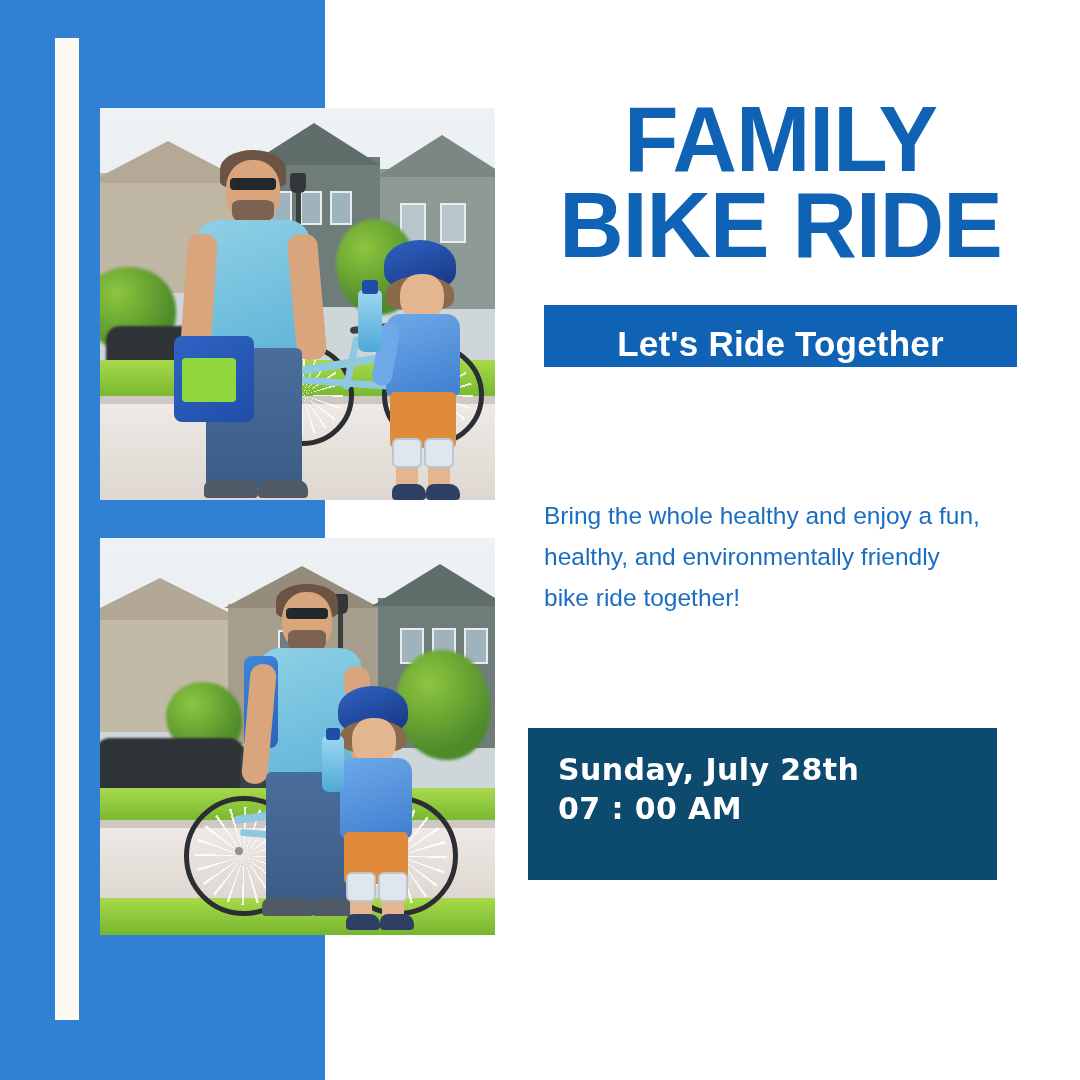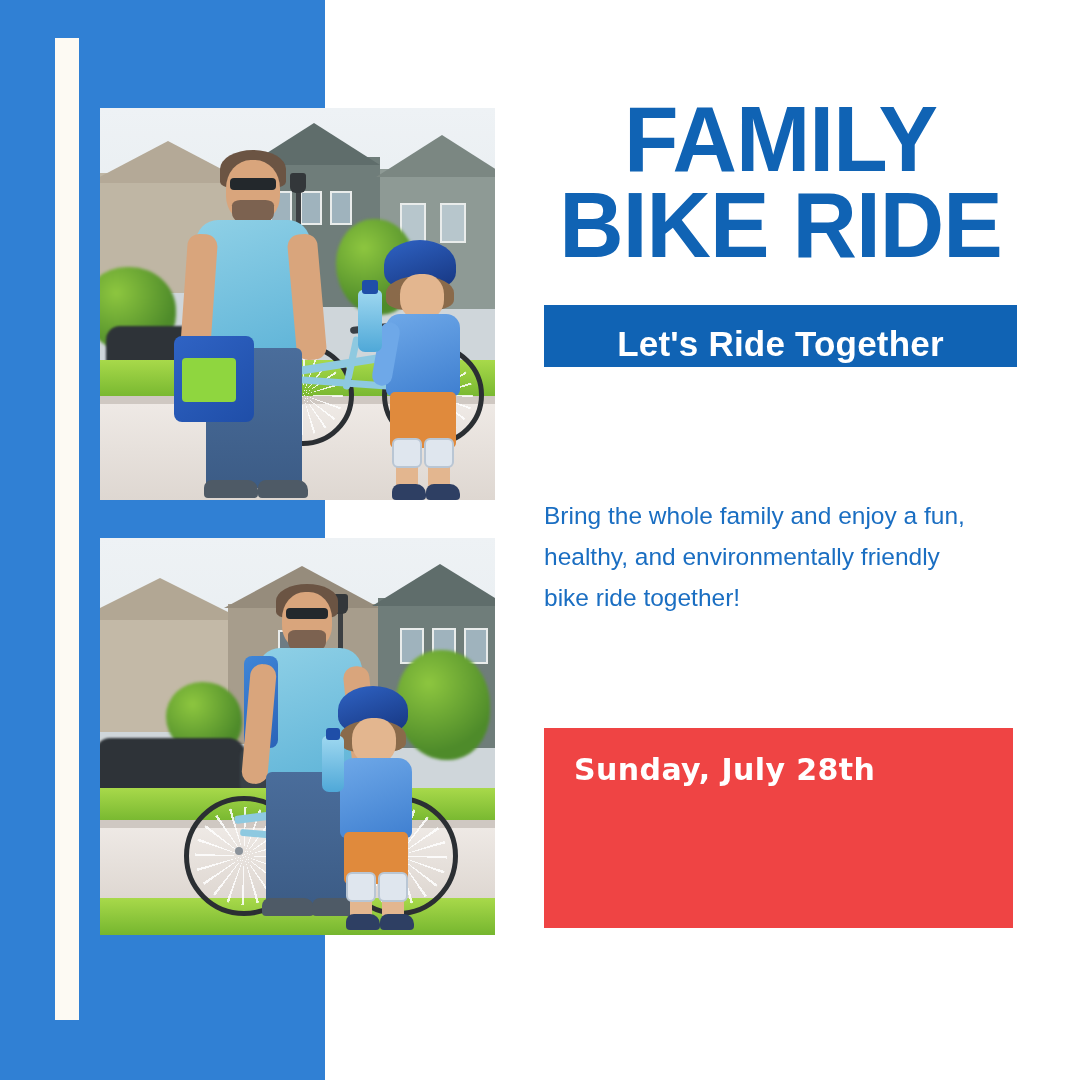--- a/index.html
+++ b/index.html
@@ -306,25 +306,25 @@
     top: 495px;
     width: 480px;
     color: #1a6ec2;
     font-size: 24.5px;
     line-height: 41px;
     font-family: "Liberation Sans", sans-serif;
   }
 
   .details-box {
     position: absolute;
-    left: 544px;
+    left: 528px;
     top: 728px;
     width: 469px;
-    height: 200px;
-    background: #ef4444;
+    height: 152px;
+    background: #0c4a6e;
   }
   .details-list {
     position: absolute;
     left: 30px;
     top: 22px;
     color: #ffffff;
     font-family: "DejaVu Sans", sans-serif;
     font-weight: bold;
     font-size: 30px;
     line-height: 39px;
@@ -517,25 +517,26 @@
   </div>
 
   <div class="headline" id="headline-1">FAMILY</div>
   <div class="headline" id="headline-2">BIKE RIDE</div>
 
   <div class="subtitle-bar">
     <span class="subtitle-text">Let's Ride Together</span>
   </div>
 
   <div class="body-copy">
-    <div>Bring the whole family and enjoy a fun,</div>
+    <div>Bring the whole healthy and enjoy a fun,</div>
     <div>healthy, and environmentally friendly</div>
     <div>bike ride together!</div>
   </div>
 
   <div class="details-box">
     <div class="details-list">
       <div>Sunday, July 28th</div>
+      <div>07 :  00 AM</div>
     </div>
   </div>
 
 
 </div>
 
 </body></html>

